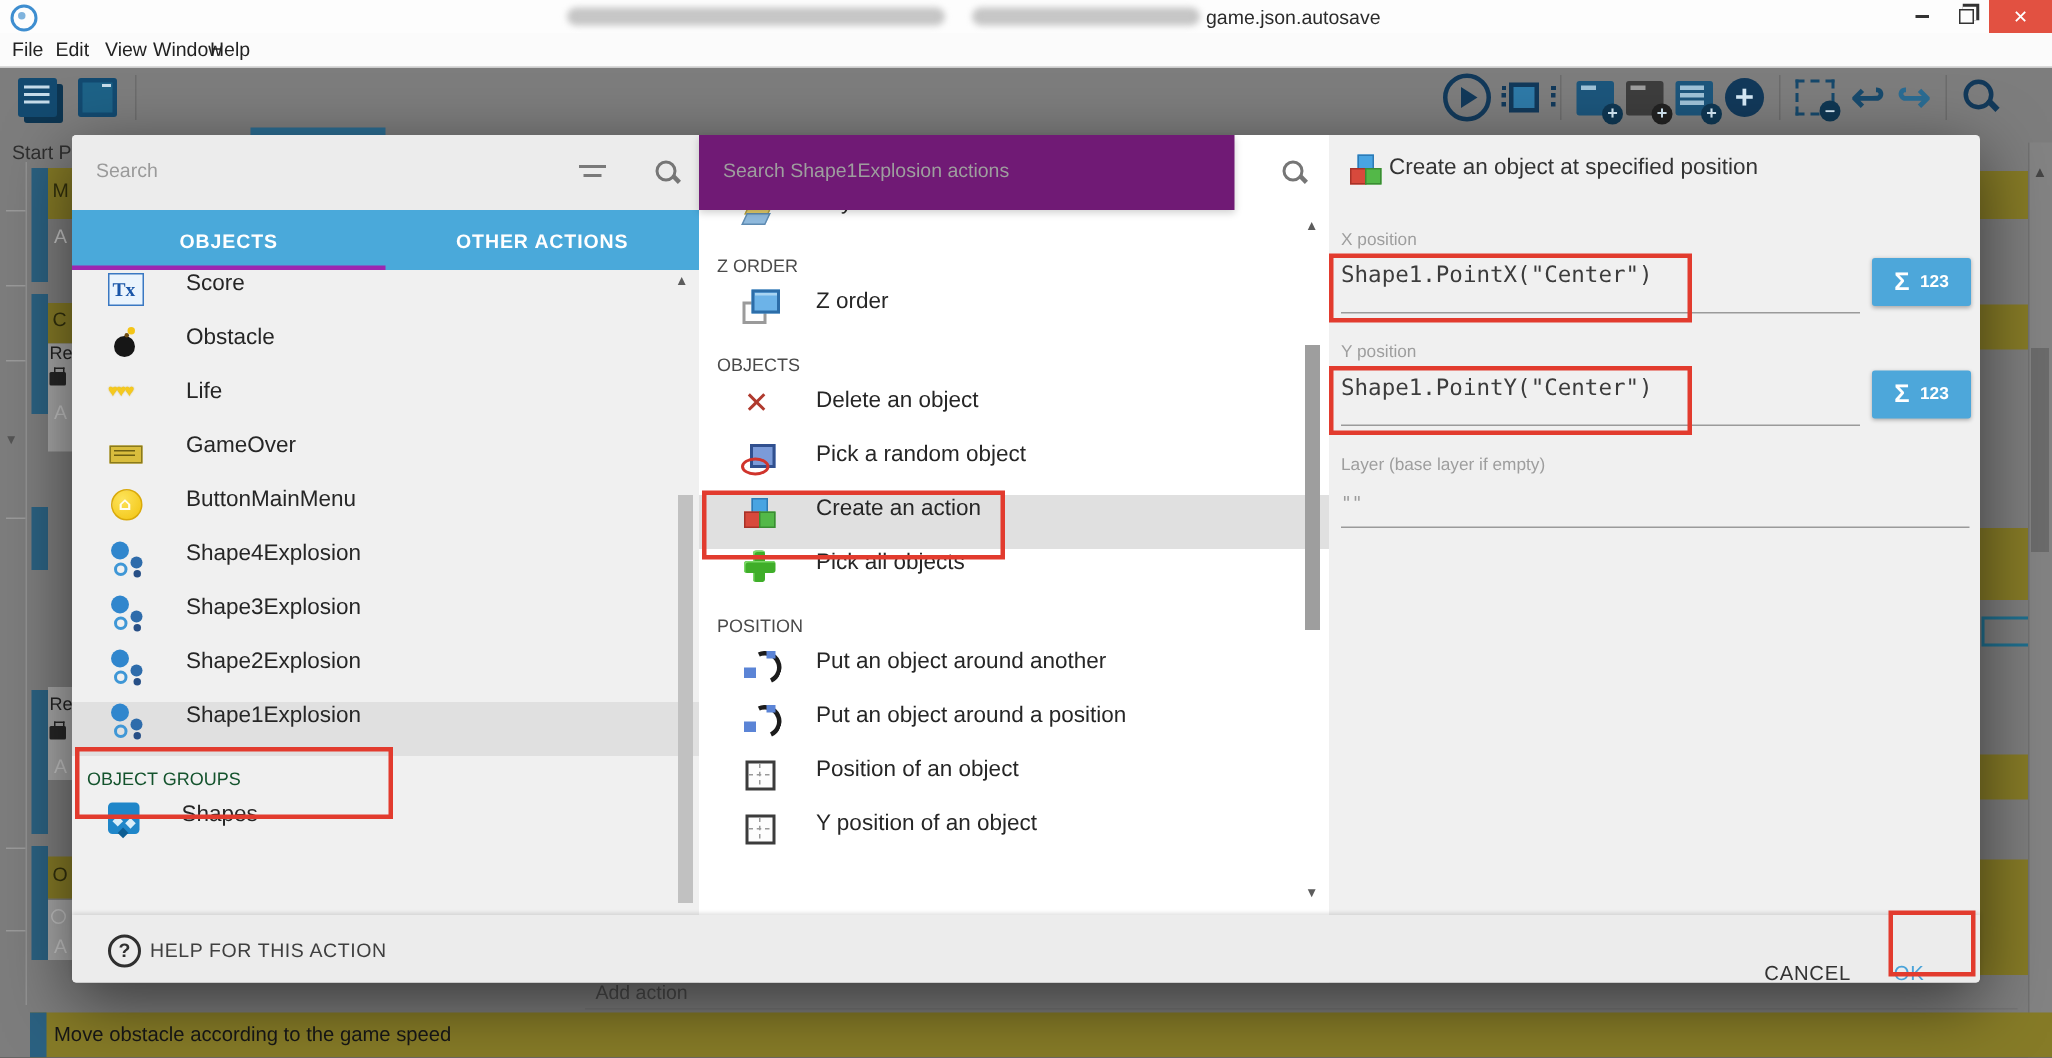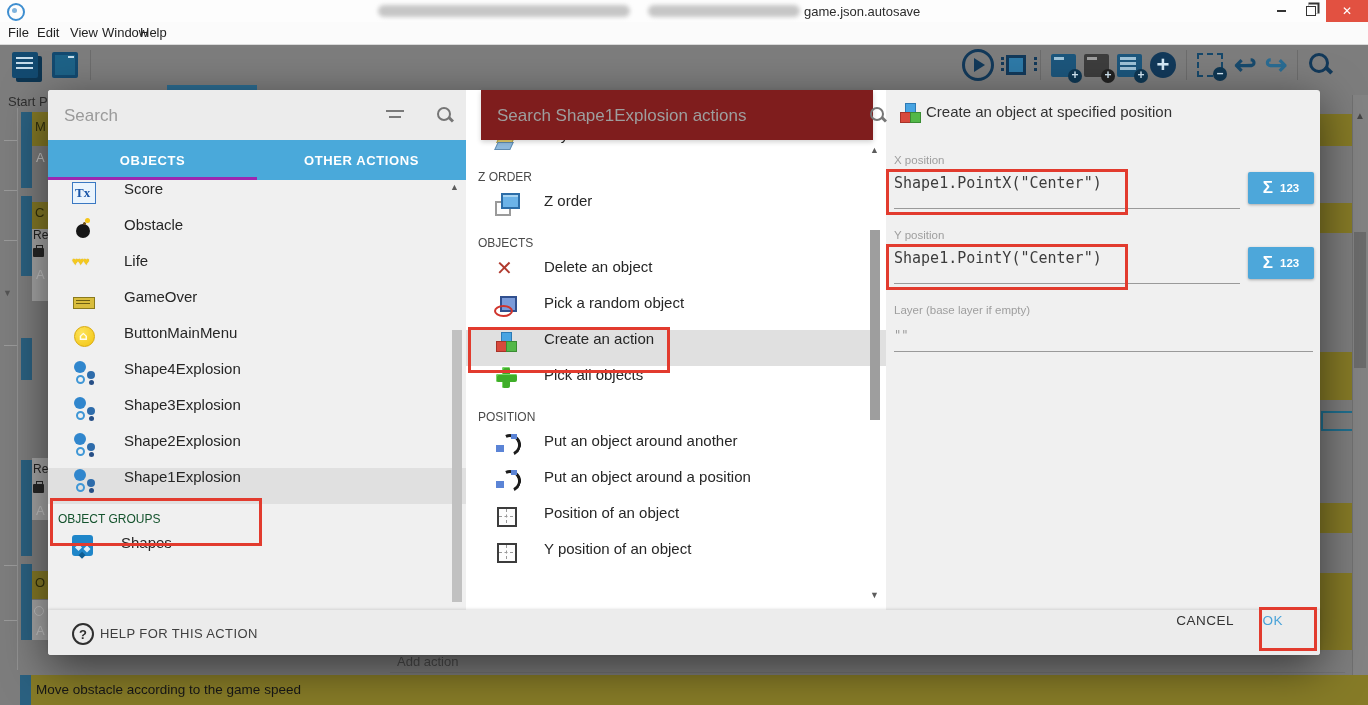--- a/index.html
+++ b/index.html
@@ -83,21 +83,21 @@
   #bottom-olive{left:20px;top:675px;width:1348px;height:30px;background:#867b27}
   #bottom-bluebar{left:20px;top:675px;width:11px;height:30px;background:#2b6181}
   #bottom-event-text{left:36px;top:682px;font-size:13.5px;color:#171717}
   .ar-up::before{content:"▲"}
   .ar-down::before{content:"▼"}
 
   
   #dlg{left:48px;top:90px;width:1272px;height:565px;border-radius:3px;box-shadow:0 12px 45px rgba(0,0,0,.55);z-index:10}
   #col-left{left:0;top:0;width:418px;height:565px;background:#f0f0f0;border-radius:3px 0 0 3px;overflow:hidden}
   #l-search{left:0;top:0;width:418px;height:50px;background:#ececec;z-index:3}
-  .ph{font-size:17px;color:#9a9a9a}
+  .ph{font-size:13px;color:#9a9a9a}
   #l-ph{left:16px;top:16px}
   .filter-icon{left:338px;top:20px;width:20px;height:14px}
   .filter-icon::before{content:"";position:absolute;left:0;top:0;width:18px;height:2px;background:#7a7a7a}
   .filter-icon::after{content:"";position:absolute;left:3px;top:6px;width:12px;height:2px;background:#7a7a7a;box-shadow:3px 6px 0 -3px #7a7a7a,4px 6px 0 -3px #7a7a7a,5px 6px 0 -3px #7a7a7a,6px 6px 0 -3px #7a7a7a}
   .mag-sm{width:18px;height:18px;position:relative}
   .mag-sm::before{content:"";position:absolute;left:1px;top:1px;width:10px;height:10px;border:2px solid #767676;border-radius:50%}
   .mag-sm::after{content:"";position:absolute;left:12px;top:12px;width:6px;height:2.5px;background:#767676;transform:rotate(45deg)}
   #l-mag{left:388px;top:16px}
   #l-tabs{left:0;top:50px;width:418px;height:40px;background:#4aa9da;display:flex;z-index:3}
   .ltab{flex:1;display:flex;align-items:center;justify-content:center;color:#fff;font-size:13px;font-weight:bold;letter-spacing:.6px}
@@ -107,21 +107,21 @@
   .lrow.selected{background:#e0e0e0}
   .lrow .ic{margin-left:24px}
   .lrow .lbl{margin-left:28px;font-size:15px;color:#262626}
   .lhdr{height:30px;line-height:30px;padding-left:10px;font-size:12px;color:#14532d}
   .mhdr{height:30px;line-height:30px;padding-left:12px;font-size:12px;color:#4a4a4a}
   .sb-ar{font-size:9px;color:#5c5c5c}
   #l-sb-up{left:402px;top:92px}
   #l-sb-thumb{left:404px;top:240px;width:10px;height:272px;background:#c1c1c1}
 
   #col-mid{left:418px;top:0;width:420px;height:565px;background:#fff}
-  #m-search{left:15px;top:0;width:392px;height:50px;background:#7f1d1d;box-shadow:0 2px 5px rgba(0,0,0,.18);z-index:3}
+  #m-search{left:0;top:0;width:357px;height:50px;background:#701a75;box-shadow:0 2px 5px rgba(0,0,0,.18);z-index:3}
   #m-ph{left:16px;top:16px;color:#9e9e9e}
   #m-mag{left:388px;top:16px}
   #mid-list{left:0;top:0;width:420px;height:522px;padding-top:36px;box-sizing:border-box;overflow:hidden}
   #mid-list .ic{margin-left:28px}
   #mid-list .lbl{margin-left:26px}
   #m-sb-up{left:404px;top:55px}
   #m-sb-thumb{left:404px;top:140px;width:10px;height:190px;background:#9e9e9e}
   #m-sb-down{left:404px;top:500px}
 
   #col-right{left:838px;top:0;width:434px;height:565px;background:#f0f0f0;border-radius:0 3px 3px 0}
@@ -132,21 +132,21 @@
   .fvalue.small{font-size:12px;color:#9b9b9b}
   .fline{left:8px;height:1px;background:#9a9a9a}
   .sigma-btn{width:66px;height:32px;background:#4da7da;border-radius:2px;box-shadow:0 1px 3px rgba(0,0,0,.3);display:flex;align-items:center;justify-content:center;gap:7px;color:#fff}
   .sigma-g{font-size:17px;font-weight:bold}
   .sigma-n{font-size:11.5px;font-weight:bold}
 
   #footer{left:0;top:520px;width:1272px;height:45px;background:#ececec;box-shadow:0 -1px 3px rgba(0,0,0,.12);border-radius:0 0 3px 3px;z-index:5}
   .help-icon{left:24px;top:13px;width:18px;height:18px;border:2px solid #2f2f2f;border-radius:50%;text-align:center}
   .help-icon::before{content:"?";font:bold 13px/18px "Liberation Sans",sans-serif;color:#2f2f2f}
   #help-label{left:52px;top:16px;font-size:13px;color:#3f3f3f;letter-spacing:.4px}
-  .dlg-btn{top:2px;font-size:13.5px;letter-spacing:.5px;background:none;border:none;font-family:"Liberation Sans",sans-serif;cursor:pointer}
+  .dlg-btn{top:30px;font-size:13.5px;letter-spacing:.5px;background:none;border:none;font-family:"Liberation Sans",sans-serif;cursor:pointer}
   #btn-cancel{right:80px;color:#333}
   #btn-ok{right:31px;color:#4aa3d9}
 
   .redbox{border:3px solid #e23b2e;z-index:6;pointer-events:none}
   #lred{left:2px;top:408px;width:206px;height:42px}
   #mred{left:2px;top:237px;width:196px;height:40px}
   #xred{left:0;top:79px;width:236px;height:40px}
   #yred{left:0;top:154px;width:236px;height:40px}
   #okred{left:1211px;top:517px;width:52px;height:38px}
 

